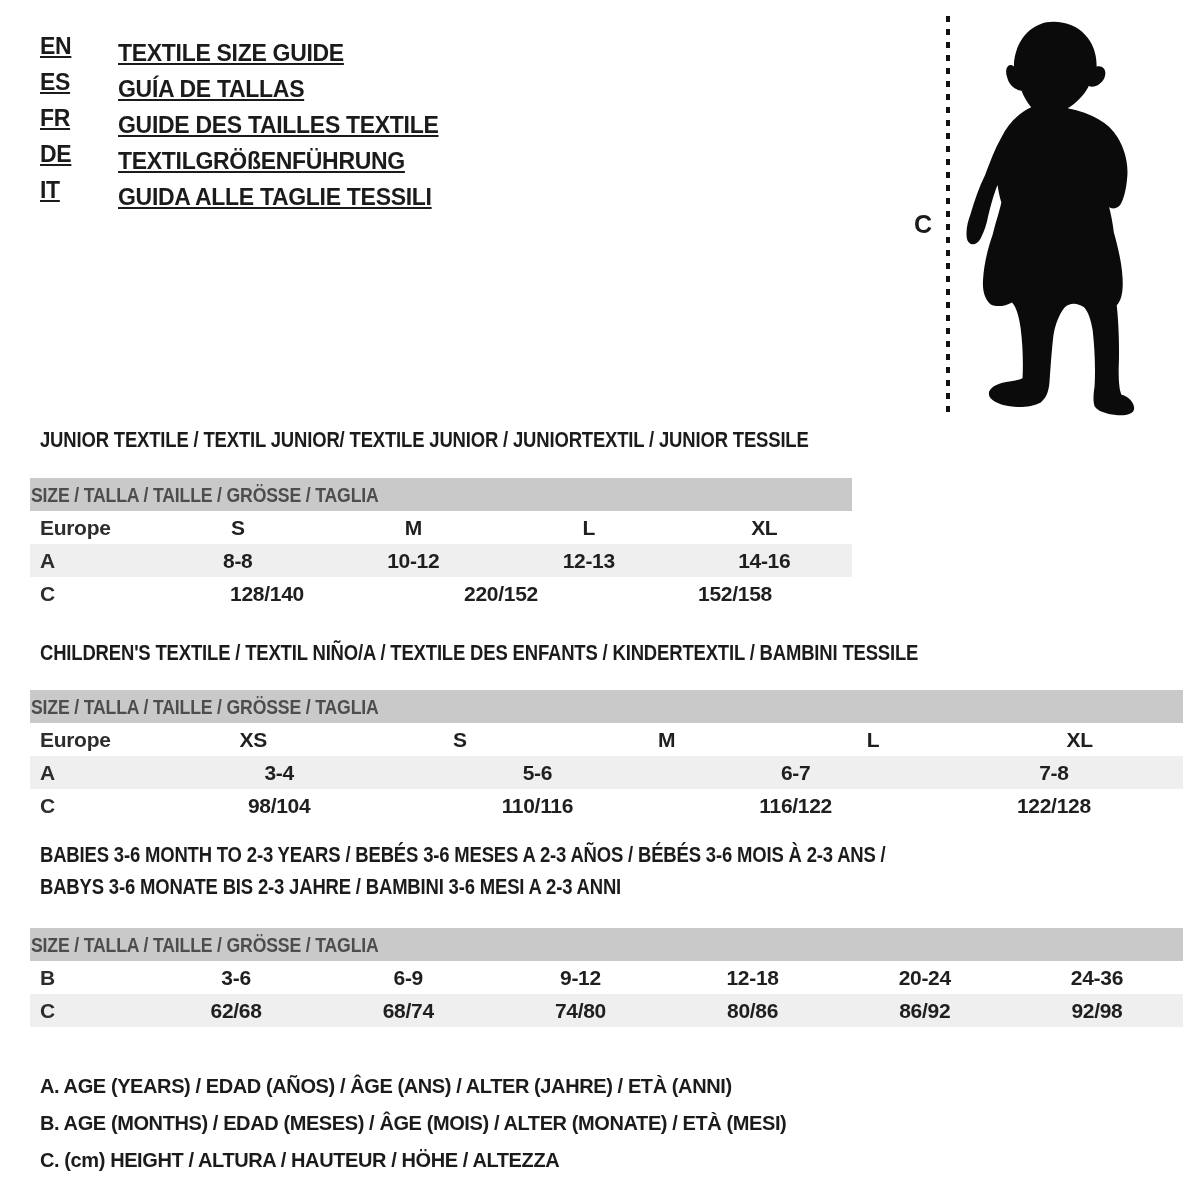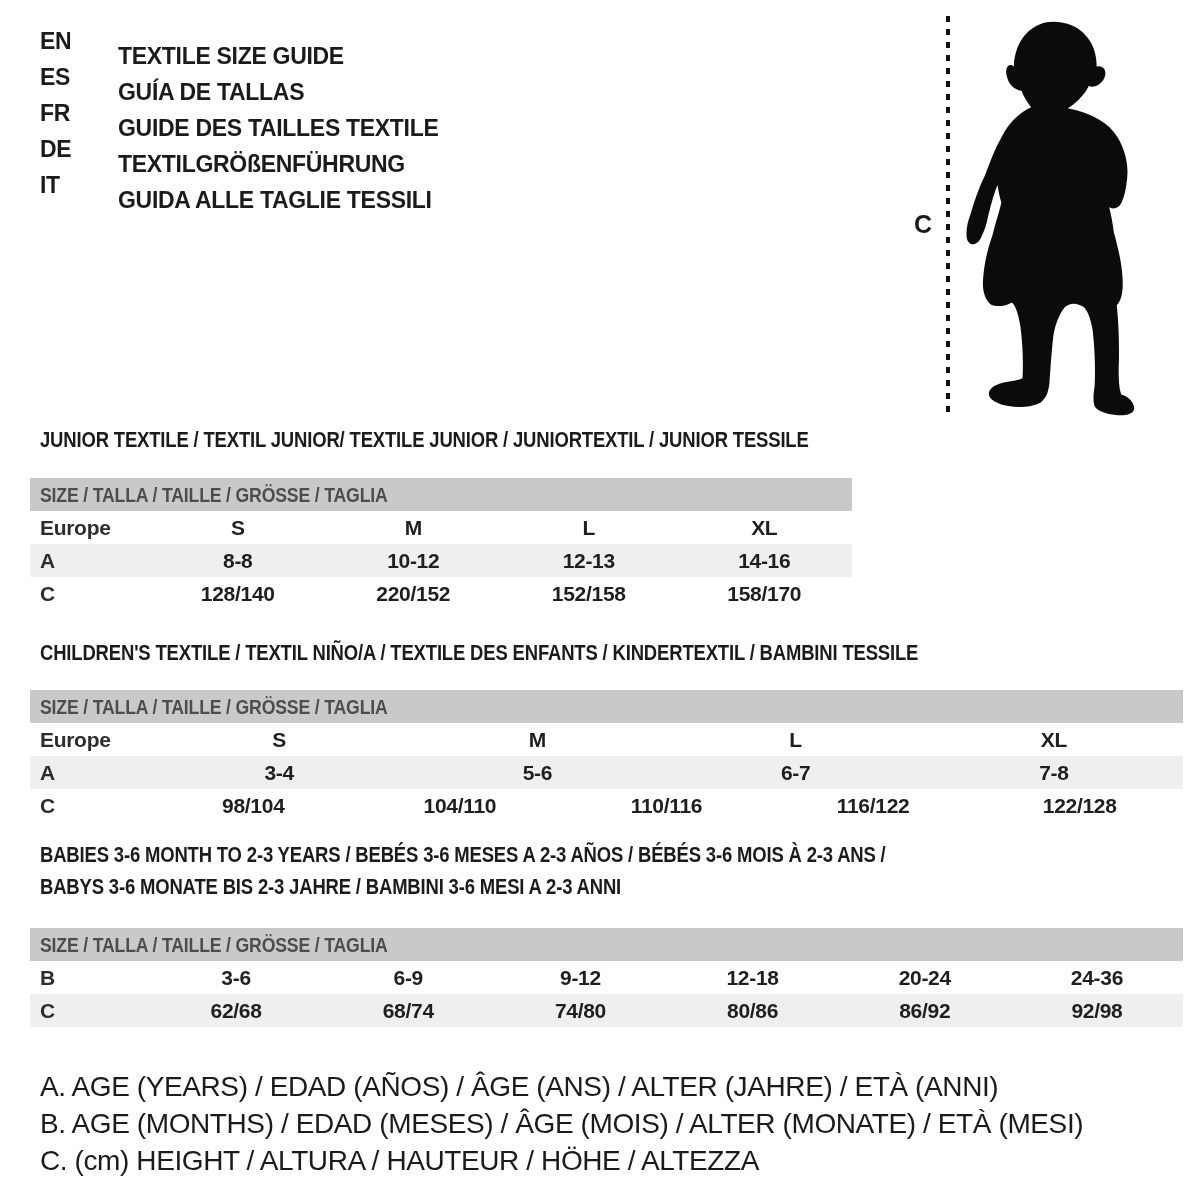--- a/index.html
+++ b/index.html
@@ -3,21 +3,21 @@
 <meta charset="utf-8">
 <style>
   html,body{margin:0;padding:0;}
   body{
     width:1200px;height:1200px;position:relative;background:#ffffff;
     font-family:"Liberation Sans",sans-serif;color:#1b1b1b;overflow:hidden;
     -webkit-font-smoothing:antialiased;
   }
   
   #langs{position:absolute;top:28px;left:40px;}
-  .lang-row{display:flex;height:36px;align-items:flex-start;}
+  .lang-row{display:flex;height:36px;align-items:center;text-decoration:underline;}
   .lang-code{width:78px;font-size:23px;font-weight:700;letter-spacing:-0.3px;}
   .lang-label{font-size:23px;font-weight:700;letter-spacing:-0.3px;white-space:nowrap;margin-top:15px;}
   
   #measure-line{
     position:absolute;left:946px;top:16px;width:4px;height:400px;
     background:repeating-linear-gradient(to bottom,#111 0 6px,transparent 6px 13px);
   }
   #measure-label{position:absolute;left:914px;top:210px;font-size:25px;font-weight:700;}
   #figure-svg{position:absolute;left:960px;top:16px;}
   
@@ -28,31 +28,31 @@
   #title-junior{top:424px;}
   #title-children{top:637px;}
   #title-babies{top:839px;}
   
   .size-table{position:absolute;left:30px;}
   #table-junior{top:478px;width:822px;}
   #table-children{top:690px;width:1153px;}
   #table-babies{top:928px;width:1153px;}
   .size-bar{
     height:33px;line-height:33px;background:var(--bar-bg,#c9c9c9);
-    color:var(--bar-text,#4d4d4d);font-size:21px;font-weight:700;padding-left:10px;
+    color:var(--bar-text,#4d4d4d);font-size:21px;font-weight:700;padding-left:1px;
     white-space:nowrap;overflow:hidden;
   }
   .size-bar .cond{display:inline-block;transform:scaleX(0.84);transform-origin:left center;letter-spacing:-0.2px;}
   .t-row{display:flex;height:33px;line-height:33px;font-size:21px;font-weight:700;letter-spacing:-0.3px;}
   .t-row.shaded{background:var(--shade-bg,#efefef);}
   .t-label{width:110px;padding-left:10px;color:#2d2d2d;flex:0 0 auto;}
   .t-cell{flex:1;text-align:center;color:#1f1f1f;}
   
   #notes{position:absolute;left:40px;top:1068px;}
-  .note-line{height:37px;line-height:37px;font-size:28px;font-weight:400;letter-spacing:-0.4px;white-space:nowrap;}
+  .note-line{height:37px;line-height:37px;font-size:20px;font-weight:700;letter-spacing:-0.4px;white-space:nowrap;}
 </style>
 </head>
 <body style="--bar-bg: #c9c9c9; --bar-text: #4d4d4d; --shade-bg: #efefef; color: rgb(27, 27, 27);">
 
 <div id="langs">
     <div class="lang-row">
       <span class="lang-code">EN</span>
       <span class="lang-label">TEXTILE SIZE GUIDE</span>
     </div>
     <div class="lang-row">
@@ -152,43 +152,42 @@
       <span class="t-cell">8-8</span>
       <span class="t-cell">10-12</span>
       <span class="t-cell">12-13</span>
       <span class="t-cell">14-16</span>
     </div>
     <div class="t-row">
       <span class="t-label">C</span>
       <span class="t-cell">128/140</span>
       <span class="t-cell">220/152</span>
       <span class="t-cell">152/158</span>
-      <span class="t-cell">158/170</span>
     </div>
   </div>
 <div id="table-children" class="size-table">
     <div class="size-bar"><span class="cond">SIZE / TALLA / TAILLE / GRÖSSE / TAGLIA</span></div>
     <div class="t-row">
       <span class="t-label">Europe</span>
+      <span class="t-cell">XS</span>
       <span class="t-cell">S</span>
       <span class="t-cell">M</span>
       <span class="t-cell">L</span>
       <span class="t-cell">XL</span>
     </div>
     <div class="t-row shaded">
       <span class="t-label">A</span>
       <span class="t-cell">3-4</span>
       <span class="t-cell">5-6</span>
       <span class="t-cell">6-7</span>
       <span class="t-cell">7-8</span>
     </div>
     <div class="t-row">
       <span class="t-label">C</span>
       <span class="t-cell">98/104</span>
-      <span class="t-cell">104/110</span>
       <span class="t-cell">110/116</span>
       <span class="t-cell">116/122</span>
       <span class="t-cell">122/128</span>
     </div>
   </div>
 <div id="table-babies" class="size-table">
     <div class="size-bar"><span class="cond">SIZE / TALLA / TAILLE / GRÖSSE / TAGLIA</span></div>
     <div class="t-row">
       <span class="t-label">B</span>
       <span class="t-cell">3-6</span>

